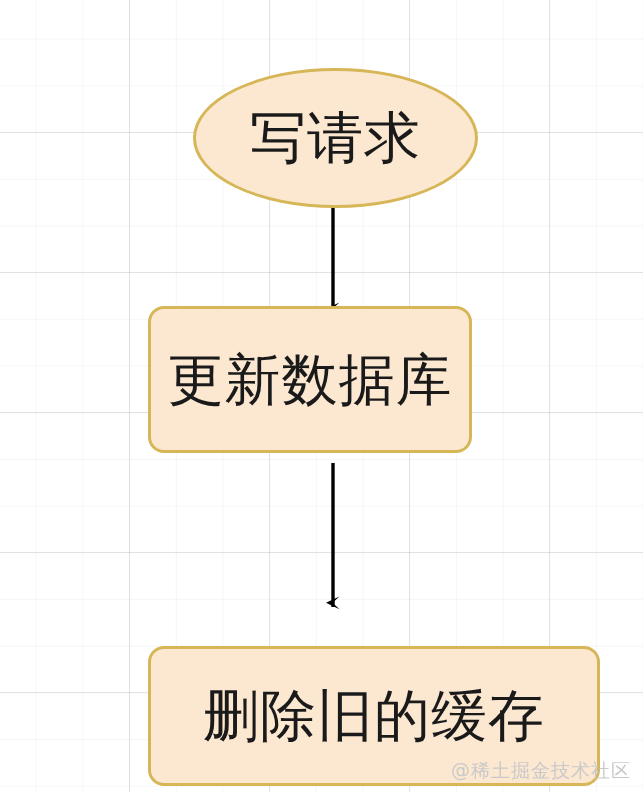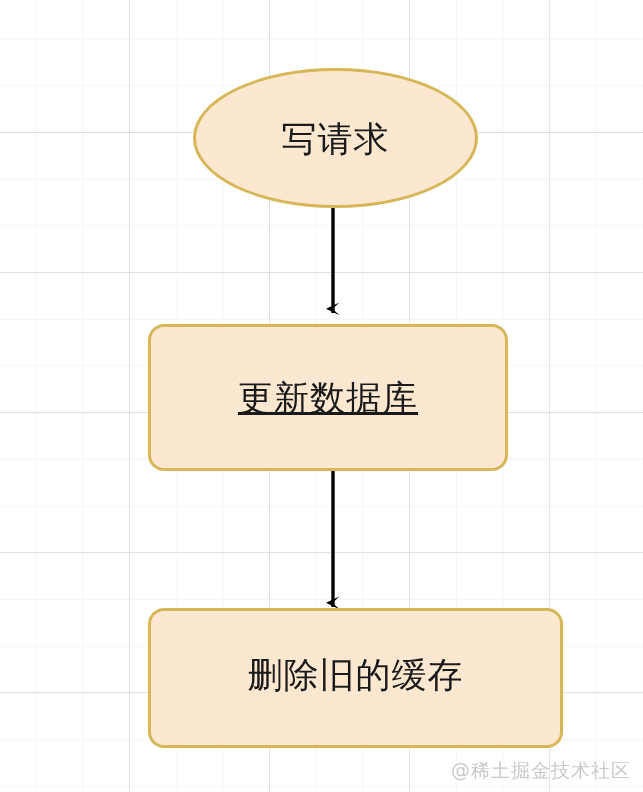--- a/index.html
+++ b/index.html
@@ -47,21 +47,21 @@
 
   .node {
     position: absolute;
     box-sizing: border-box;
     display: flex;
     align-items: center;
     justify-content: center;
     background: #fce8d1;
     border: 3px solid #d6b656;
     color: #1a1a1a;
-    font-size: 35px;
+    font-size: 56px;
     line-height: 1;
     letter-spacing: 1px;
     white-space: nowrap;
     font-weight: 400;
   }
 
   .node.ellipse {
     border-radius: 50%;
   }
 
@@ -71,32 +71,30 @@
 
   #node-write {
     left: 193px;
     top: 68px;
     width: 285px;
     height: 140px;
   }
 
   #node-db {
     left: 148px;
-    top: 324px;
-    width: 360px;
+    top: 306px;
+    width: 324px;
     height: 147px;
-    text-decoration: underline;
   }
 
   #node-cache {
     left: 148px;
-    top: 608px;
-    width: 415px;
+    top: 646px;
+    width: 452px;
     height: 140px;
-    font-family: Liberation Mono, monospace;
   }
 
   .watermark {
     position: absolute;
     right: 12px;
     bottom: 8px;
     font-size: 19px;
     color: #c9c9c9;
     letter-spacing: 1px;
     user-select: none;

